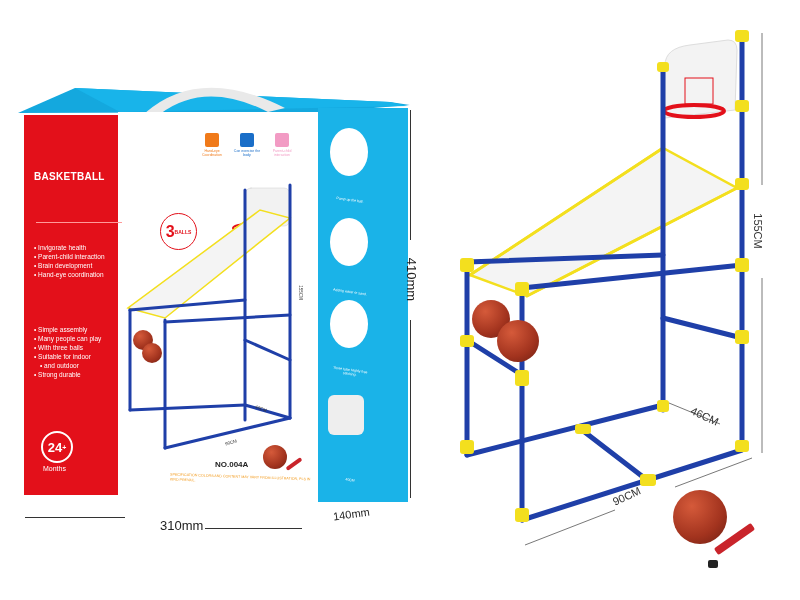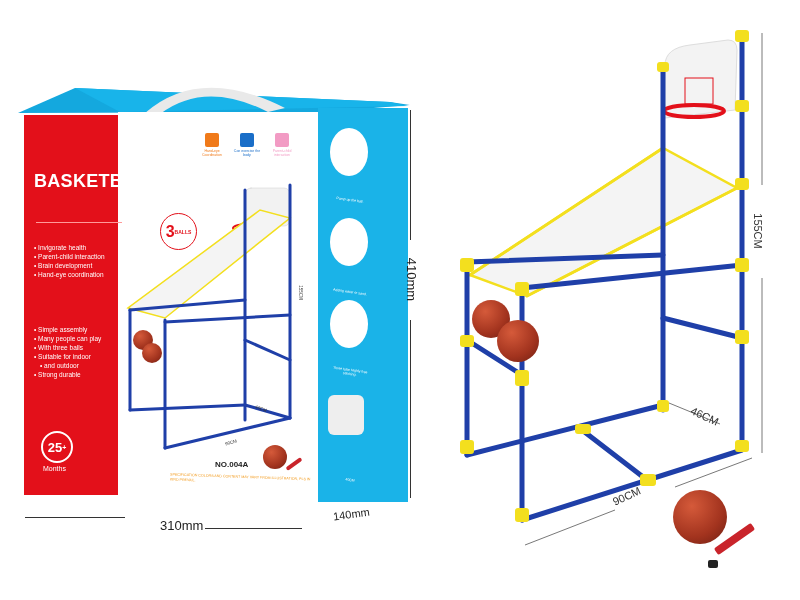--- a/index.html
+++ b/index.html
@@ -2,21 +2,21 @@
 <html><head>
 <meta charset="utf-8">
 <style>
   html,body{margin:0;padding:0;background:#fff;}
   body{width:800px;height:600px;position:relative;overflow:hidden;font-family:"Liberation Sans",sans-serif;}
   
   #box{position:absolute;left:0;top:0;width:420px;height:560px;}
   .red-panel{position:absolute;left:24px;top:115px;width:118px;height:380px;background:#e3101a;}
   .front-white{position:absolute;left:118px;top:112px;width:205px;height:388px;background:#fff;}
   .side-blue{position:absolute;left:318px;top:108px;width:90px;height:394px;background:#1ab3e8;}
-  .brand-title{position:absolute;left:34px;top:171px;color:#fff;font-weight:bold;font-size:18px;letter-spacing:0.3px;}
+  .brand-title{position:absolute;left:34px;top:171px;color:#fff;font-weight:bold;font-size:10px;letter-spacing:0.3px;}
   .brand-line{position:absolute;left:36px;top:222px;width:86px;height:1px;background:#ff9a9a;}
   .bullets{position:absolute;color:#fff;font-size:6.5px;line-height:9px;margin:0;padding:0;list-style:none;}
   .bullets li:before{content:"• ";}
   .age-circle{position:absolute;left:41px;top:431px;width:28px;height:28px;border:2px solid #fff;border-radius:50%;color:#fff;font-weight:bold;font-size:13px;display:flex;align-items:center;justify-content:center;}
   .age-circle sup{font-size:7px;}
   .age-label{position:absolute;left:43px;top:465px;color:#fff;font-size:7px;}
   .feature-icon{position:absolute;width:14px;height:14px;border-radius:2px;}
   .feature-label{position:absolute;font-size:3.5px;text-align:center;width:30px;}
   .balls-badge{position:absolute;left:160px;top:213px;width:35px;height:35px;border:1.5px solid #e3101a;border-radius:50%;color:#e3101a;display:flex;align-items:center;justify-content:center;}
   .balls-badge .n{font-size:16px;font-weight:bold;}
@@ -61,21 +61,21 @@
   <ul class="bullets" style="left:34px;top:325px;">
     <li>Simple assembly</li>
     <li>Many people can play</li>
     <li>With three balls</li>
     <li>Suitable for indoor</li>
     <li style="padding-left:6px;list-style:none;">and outdoor</li>
     <li>Strong durable</li>
   </ul>
 
   <div class="age-circle">
-    <span>25</span>
+    <span>24</span>
       <sup>+</sup>
   </div>
   <div class="age-label">Months</div>
 
   <div class="feature-icon" style="left:205px;top:133px;background:#f07a1a;"></div>
   <div class="feature-label" style="left:197px;top:149px;color:#f07a1a;">Hand-eye Coordination</div>
   <div class="feature-icon" style="left:240px;top:133px;background:#1a6ec8;"></div>
   <div class="feature-label" style="left:232px;top:149px;color:#1a6ec8;">Can exercise the body</div>
   <div class="feature-icon" style="left:275px;top:133px;background:#f29bc4;"></div>
   <div class="feature-label" style="left:267px;top:149px;color:#f29bc4;">Parent-child interaction</div>

